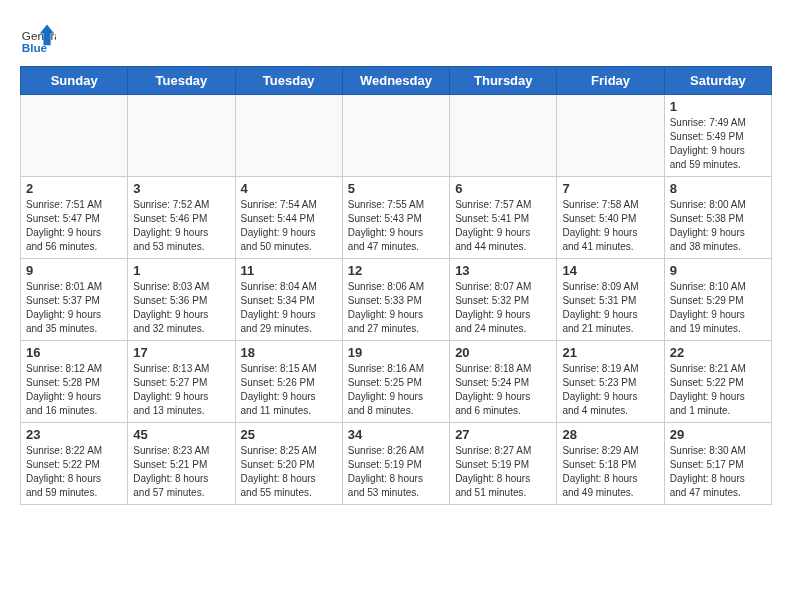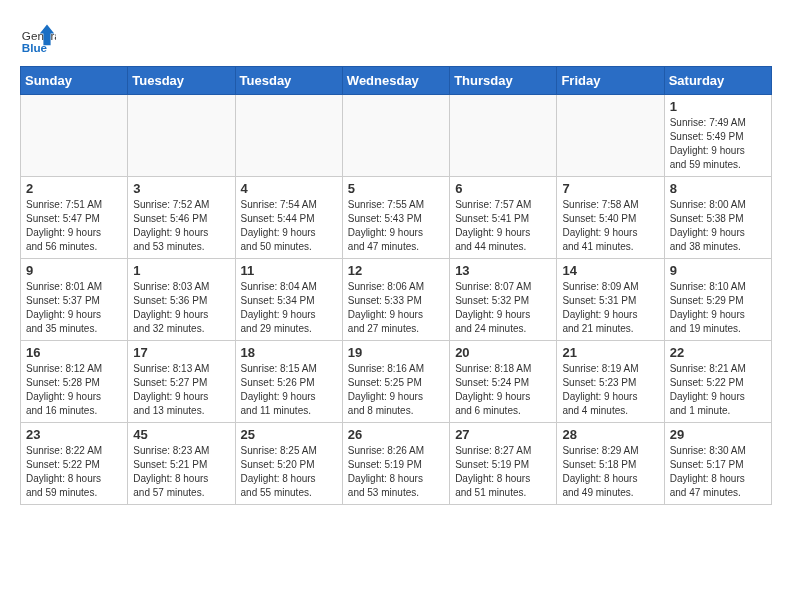--- a/index.html
+++ b/index.html
@@ -38,21 +38,21 @@
       color: #555;
     }
     .calendar {
       width: 100%;
       border-collapse: collapse;
       border: 1px solid #ccc;
     }
     .calendar th {
       background-color: #2a6dc5;
       color: #fff;
-      text-align: left;
+      text-align: center;
       padding: 6px 4px;
       font-size: 13px;
       border: 1px solid #1f5aaa;
       font-weight: bold;
     }
     .calendar td {
       border: 1px solid #ccc;
       vertical-align: top;
       padding: 4px 5px;
       width: calc(100% / 7);
@@ -219,21 +219,21 @@
         </td>
         <td>
           <span class="day-number">45</span>
           <div class="day-info">Sunrise: 8:23 AM<br>Sunset: 5:21 PM<br>Daylight: 8 hours<br>and 57 minutes.</div>
         </td>
         <td>
           <span class="day-number">25</span>
           <div class="day-info">Sunrise: 8:25 AM<br>Sunset: 5:20 PM<br>Daylight: 8 hours<br>and 55 minutes.</div>
         </td>
         <td>
-          <span class="day-number">26</span>
+          <span class="day-number">34</span>
           <div class="day-info">Sunrise: 8:26 AM<br>Sunset: 5:19 PM<br>Daylight: 8 hours<br>and 53 minutes.</div>
         </td>
         <td>
           <span class="day-number">27</span>
           <div class="day-info">Sunrise: 8:27 AM<br>Sunset: 5:19 PM<br>Daylight: 8 hours<br>and 51 minutes.</div>
         </td>
         <td>
           <span class="day-number">28</span>
           <div class="day-info">Sunrise: 8:29 AM<br>Sunset: 5:18 PM<br>Daylight: 8 hours<br>and 49 minutes.</div>
         </td>

